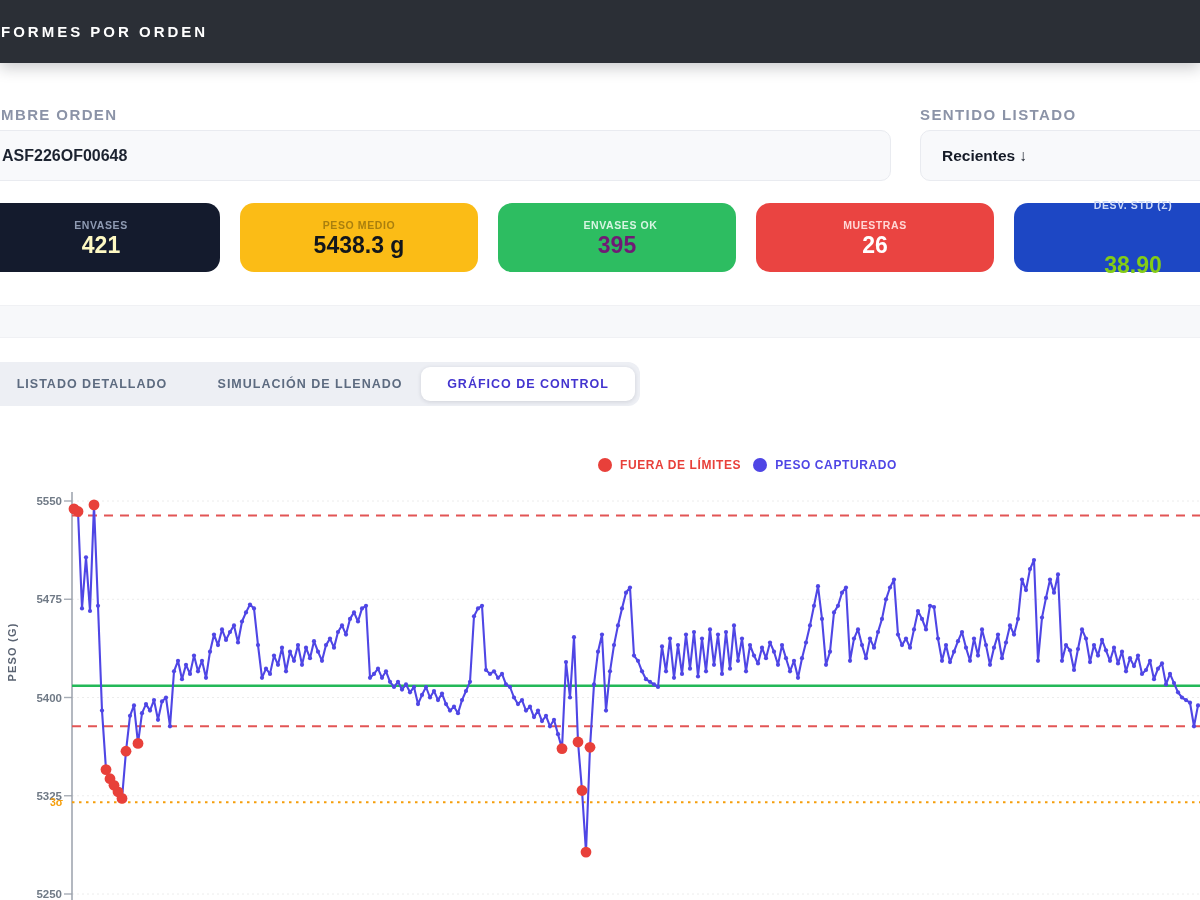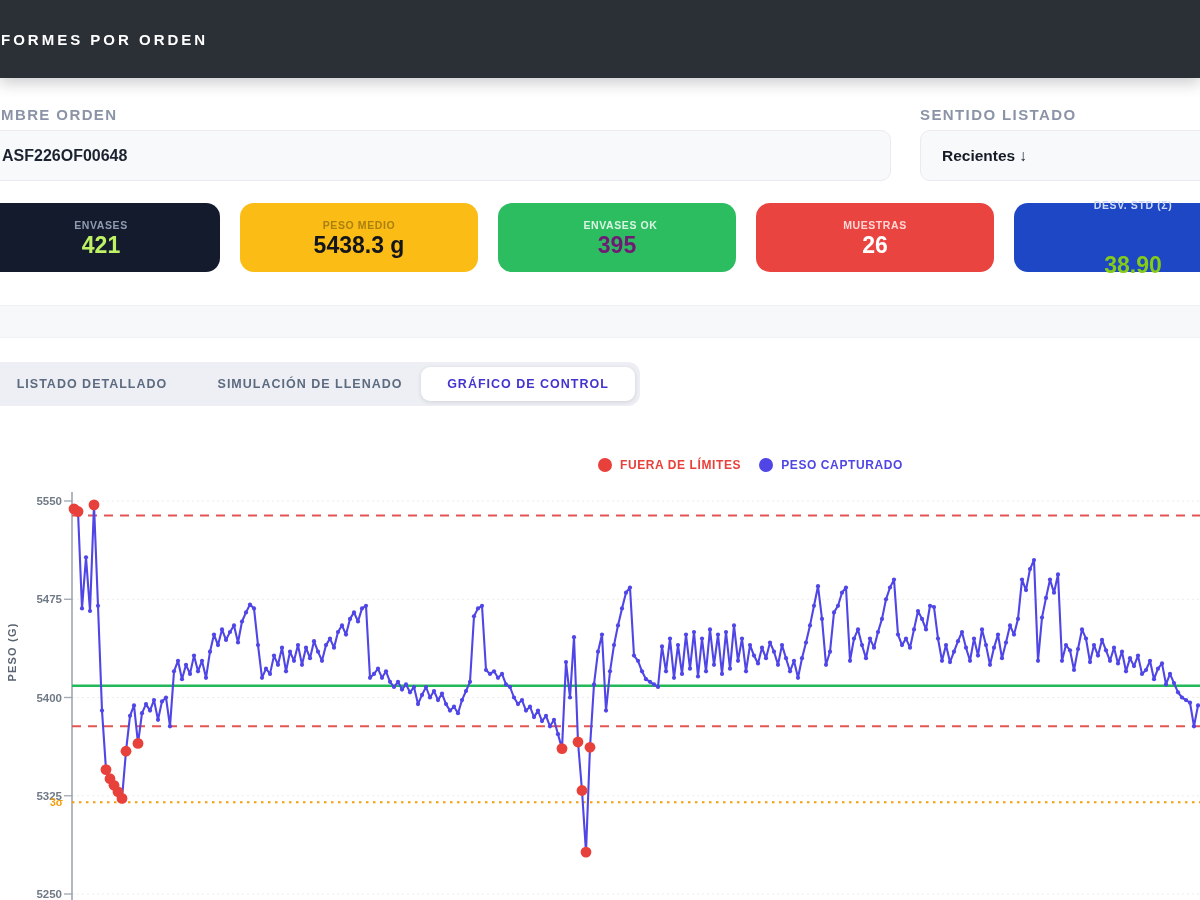--- a/index.html
+++ b/index.html
@@ -1,20 +1,20 @@
 <!DOCTYPE html>
 <html><head>
 <meta charset="utf-8">
 <style>
   html,body{margin:0;padding:0;background:#fff;}
   #page{position:relative;width:1200px;height:900px;overflow:hidden;background:#ffffff;
         font-family:"Liberation Sans",sans-serif;}
 
   
-  .app-header{position:absolute;left:0;top:0;width:100%;height:78px;background:#2b2f36;
+  .app-header{position:absolute;left:0;top:0;width:100%;height:63px;background:#2b2f36;
               display:flex;align-items:center;box-shadow:0 5px 14px rgba(20,24,32,.22);z-index:5;}
   .app-title{color:#ffffff;font-size:15px;font-weight:800;letter-spacing:3px;padding-left:1px;white-space:nowrap;}
 
   
   .field-label{position:absolute;top:106px;font-size:15px;font-weight:700;letter-spacing:1.4px;
                color:#8b93a7;white-space:nowrap;}
   #order-input{position:absolute;left:-26px;top:130px;width:917px;height:51px;border-radius:10px;
                border:1px solid #e9ebf0;background:#f8f9fb;padding:0 0 0 27px;box-sizing:border-box;
                font-family:"Liberation Sans",sans-serif;font-size:16px;font-weight:700;color:#1c2330;outline:none;}
   .select-box{position:absolute;left:920px;top:130px;width:290px;height:51px;border-radius:10px;
@@ -33,21 +33,21 @@
 
   
   .tabs-bar{position:absolute;left:-20px;top:362px;width:660px;height:44px;background:#edeff4;
             border-radius:12px;display:flex;align-items:center;padding:0 5px;box-sizing:border-box;gap:4px;}
   .tab{flex:1;height:34px;display:flex;align-items:center;justify-content:center;font-size:12.5px;
        font-weight:800;letter-spacing:1px;color:#5d6b80;border-radius:9px;cursor:pointer;
        white-space:nowrap;padding:0 10px;}
   .tab.active{background:#ffffff;color:#4334cf;box-shadow:0 1px 4px rgba(30,35,60,.14);}
 
   
-  .chart-legend{position:absolute;left:598px;top:458px;display:flex;gap:18px;align-items:center;}
+  .chart-legend{position:absolute;left:598px;top:458px;display:flex;gap:12px;align-items:center;}
   .legend-item{display:flex;gap:8px;align-items:center;font-size:12px;font-weight:800;
                letter-spacing:.6px;white-space:nowrap;cursor:pointer;}
   .legend-dot{width:14px;height:14px;border-radius:50%;flex:0 0 auto;}
 
   
   #chart{position:absolute;left:0;top:440px;}
   .y-axis-label{position:absolute;left:-27px;top:646px;width:78px;text-align:center;
                 transform:rotate(-90deg);font-size:11px;font-weight:700;letter-spacing:1.2px;color:#5a6372;}
 </style>
 </head>
@@ -63,21 +63,21 @@
   <input id="order-input" type="text" value="ASF226OF00648" style="">
 
   <div class="field-label" style="left:920px;">SENTIDO LISTADO</div>
   <div class="select-box">
     <span>Recientes ↓</span>
   </div>
 
   <div class="stats-row" id="stats-row">
       <div class="stat-card" style="background: rgb(20, 27, 45);">
         <div class="stat-label" style="color: rgb(143, 155, 179);">ENVASES</div>
-        <div class="stat-value" style="color: #bef264;">421</div>
+        <div class="stat-value" style="color: #fef9c3;">421</div>
       </div>
       <div class="stat-card" style="background: rgb(251, 188, 22);">
         <div class="stat-label" style="color: rgb(169, 127, 14);">PESO MEDIO</div>
         <div class="stat-value" style="color: rgb(18, 22, 28);">5438.3 g</div>
       </div>
       <div class="stat-card" style="background: rgb(45, 189, 97);">
         <div class="stat-label" style="color: rgb(216, 245, 227); padding-left: 7px;">ENVASES OK</div>
         <div class="stat-value" style="color: #701a75;">395</div>
       </div>
       <div class="stat-card" style="background: rgb(234, 68, 65);">

